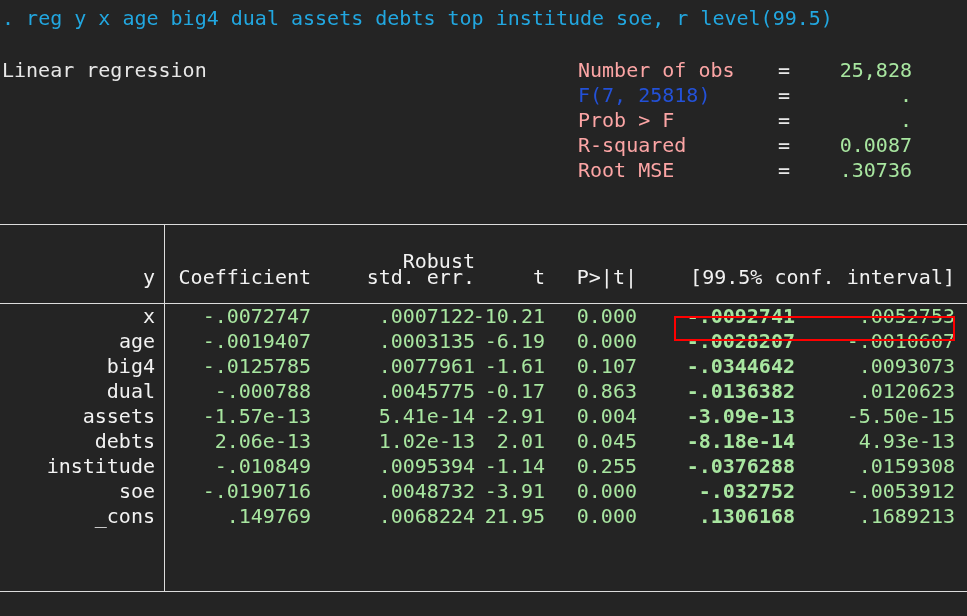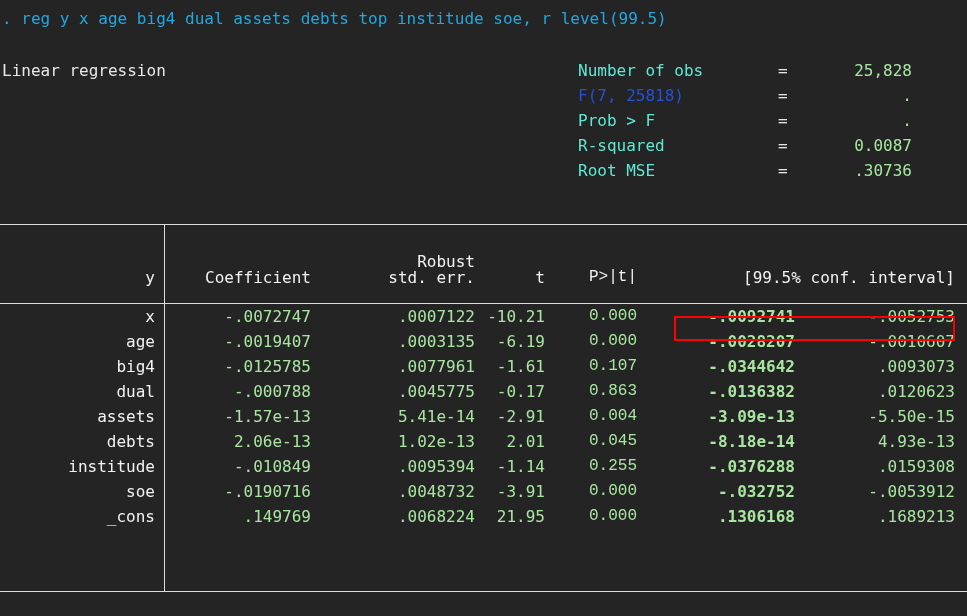--- a/index.html
+++ b/index.html
@@ -8,21 +8,21 @@
     padding: 0;
     background: #242424;
   }
   #app {
     position: relative;
     width: 967px;
     height: 616px;
     background: #242424;
     overflow: hidden;
     font-family: "DejaVu Sans Mono", "Liberation Mono", monospace;
-    font-size: 16px;
+    font-size: 20px;
     line-height: 25px;
     color: #e8e8e8;
     -webkit-font-smoothing: antialiased;
   }
 
   
   .cmd-line {
     position: absolute;
     left: 0;
     top: 6px;
@@ -43,21 +43,21 @@
   }
   .stats {
     position: absolute;
     left: 578px;
     top: 58px;
     display: grid;
     grid-template-columns: 200px 22px 112px;
     grid-auto-rows: 25px;
     white-space: pre;
   }
-  .stats .lbl { color: #5eead4; }
+  .stats .lbl { color: #fca5a5; }
   .stats .lbl.link { color: #2351d8; }
   .stats .eq { color: #e8e8e8; text-align: left; }
   .stats .val { color: #a8e6a0; text-align: right; }
 
   
   .tbl {
     position: absolute;
     left: 0;
     top: 224px;
     width: 967px;
@@ -106,21 +106,21 @@
     position: absolute;
     white-space: pre;
     color: #f2f2f2;
   }
 
   
   .c-name  { right: 812px; }  
   .c-coef  { right: 656px; }  
   .c-se    { right: 492px; }  
   .c-t     { right: 422px; }  
-  .c-p     { right: 330px; font-family: Liberation Mono, monospace; }  
+  .c-p     { right: 330px; }  
   .c-lo    { right: 172px; font-weight: bold; }  
   .c-hi    { right: 12px;  }  
 
   .rows {
     position: absolute;
     top: 80px;
     left: 0;
     width: 967px;
   }
   .row {

